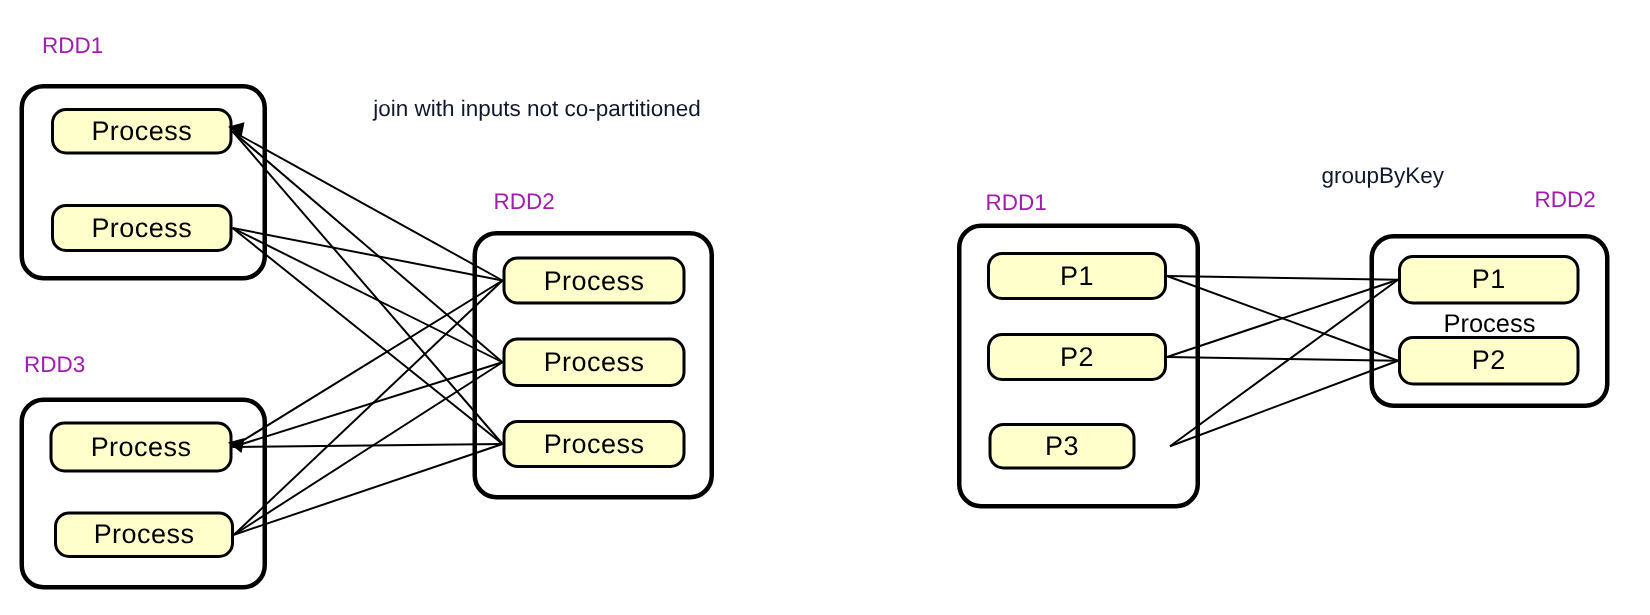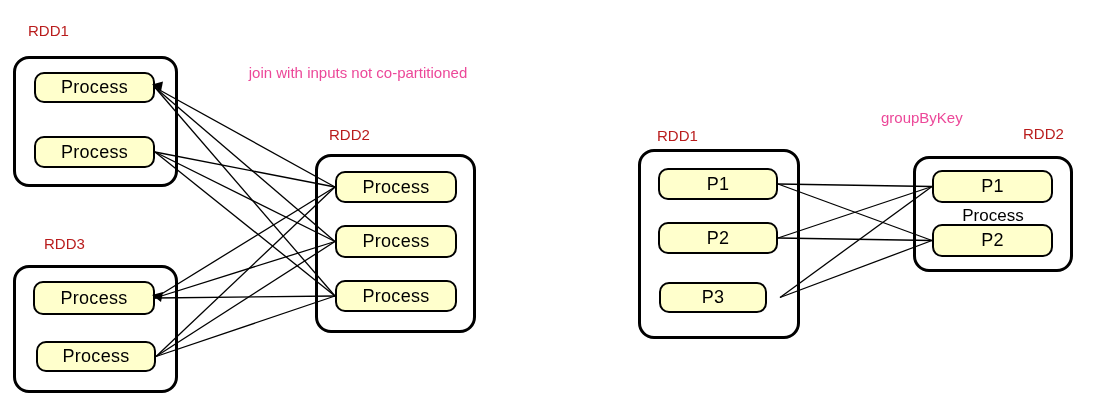--- a/index.html
+++ b/index.html
@@ -31,28 +31,28 @@
     display: flex;
     align-items: center;
     justify-content: center;
     font-size: 18px;
     color: #000000;
     letter-spacing: 0.3px;
   }
   .diagram-label {
     position: absolute;
     font-size: 15px;
-    color: #b91c1c;
+    color: #a21caf;
     line-height: 15px;
     white-space: nowrap;
   }
   .diagram-title {
     position: absolute;
     font-size: 15px;
-    color: #ec4899;
+    color: #0f172a;
     line-height: 16px;
     white-space: nowrap;
   }
   .note-label {
     position: absolute;
     font-size: 17px;
     color: #000000;
     line-height: 17px;
     text-align: center;
   }
@@ -70,38 +70,38 @@
 
 <div class="stage">
 
   <div class="diagram-title" style="left:229px; top:65px; width:258px; text-align:center;">join with inputs not co-partitioned</div>
 
   <div class="diagram-label" style="left:28px; top:23px;">RDD1</div>
   <div class="rdd-group" style="left:13px; top:56px; width:165px; height:131px;"></div>
   <div class="pbox" style="left:34px; top:72px; width:121px; height:31px;">Process</div>
   <div class="pbox" style="left:34px; top:136px; width:121px; height:32px;">Process</div>
 
-  <div class="diagram-label" style="left:44px; top:236px;">RDD3</div>
+  <div class="diagram-label" style="left:16px; top:236px;">RDD3</div>
   <div class="rdd-group" style="left:13px; top:265px; width:165px; height:128px;"></div>
   <div class="pbox" style="left:33px; top:281px; width:122px; height:34px;">Process</div>
   <div class="pbox" style="left:36px; top:341px; width:120px; height:31px;">Process</div>
 
   <div class="diagram-label" style="left:329px; top:127px;">RDD2</div>
   <div class="rdd-group" style="left:315px; top:154px; width:161px; height:179px;"></div>
   <div class="pbox" style="left:335px; top:171px; width:122px; height:32px;">Process</div>
   <div class="pbox" style="left:335px; top:225px; width:122px; height:33px;">Process</div>
   <div class="pbox" style="left:335px; top:280px; width:122px; height:32px;">Process</div>
 
   <div class="diagram-title" style="left:833px; top:110px;margin-left:48px;">groupByKey</div>
 
   <div class="diagram-label" style="left:657px; top:128px;">RDD1</div>
   <div class="rdd-group" style="left:638px; top:149px; width:162px; height:190px;"></div>
   <div class="pbox" style="left:658px; top:168px; width:120px; height:32px;">P1</div>
   <div class="pbox" style="left:658px; top:222px; width:120px; height:32px;">P2</div>
-  <div class="pbox" style="left:659px; top:282px; width:108px; height:31px;">P3</div>
+  <div class="pbox" style="left:659px; top:282px; width:98px; height:31px;">P3</div>
 
   <div class="diagram-label" style="left:1023px; top:126px;">RDD2</div>
   <div class="rdd-group" style="left:913px; top:156px; width:160px; height:116px;"></div>
   <div class="pbox" style="left:932px; top:170px; width:121px; height:33px;">P1</div>
   <div class="note-label" style="left:913px; top:207px; width:160px;">Process</div>
   <div class="pbox" style="left:932px; top:224px; width:121px; height:33px;">P2</div>
 
   <svg id="edge-layer" xmlns="http://www.w3.org/2000/svg" viewBox="0 0 1100 410">
       <line x1="155" y1="87.5" x2="335" y2="187" stroke="#000000" stroke-width="1.3"></line>
       <line x1="155" y1="87.5" x2="335" y2="241.5" stroke="#000000" stroke-width="1.3"></line>

